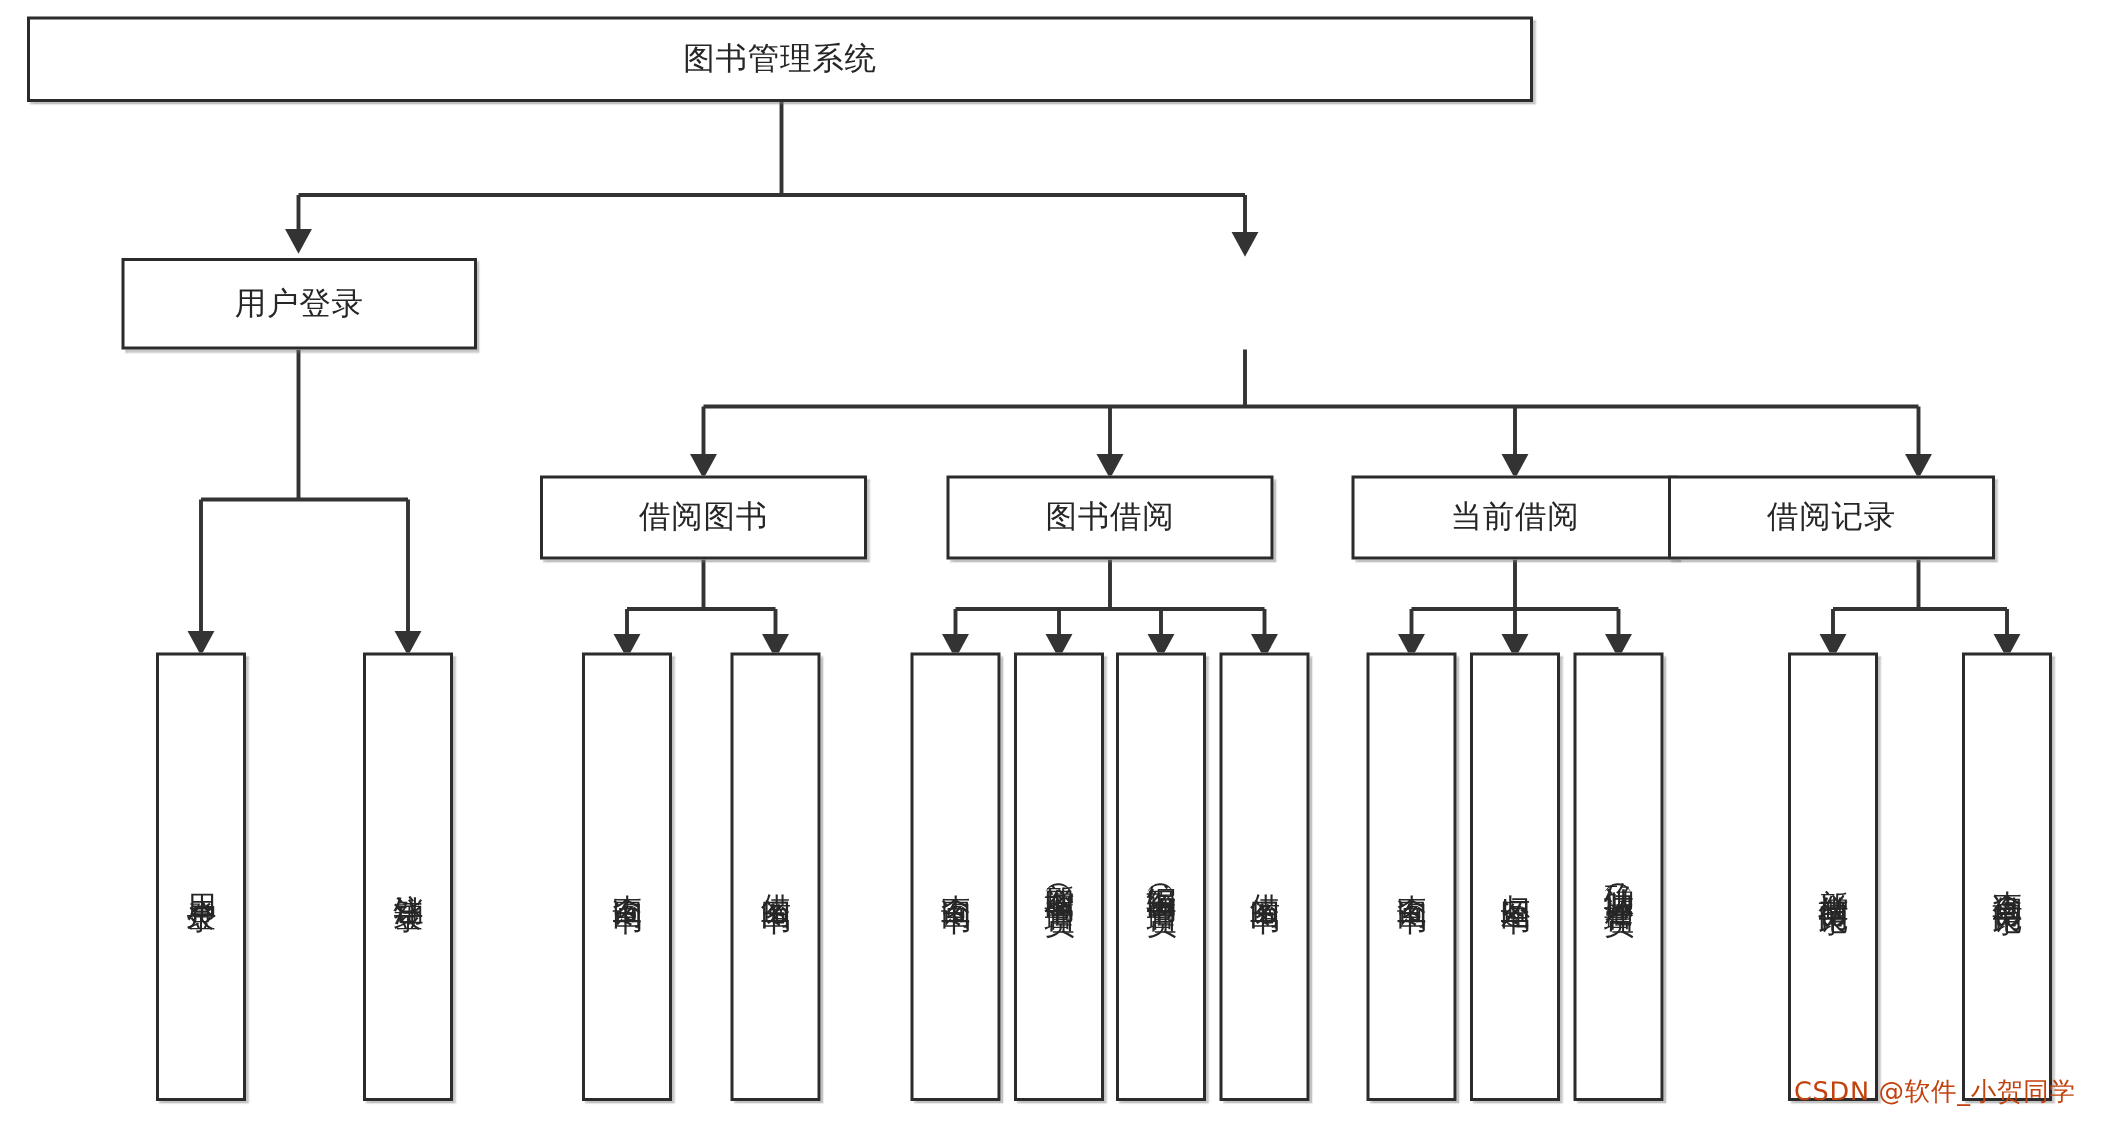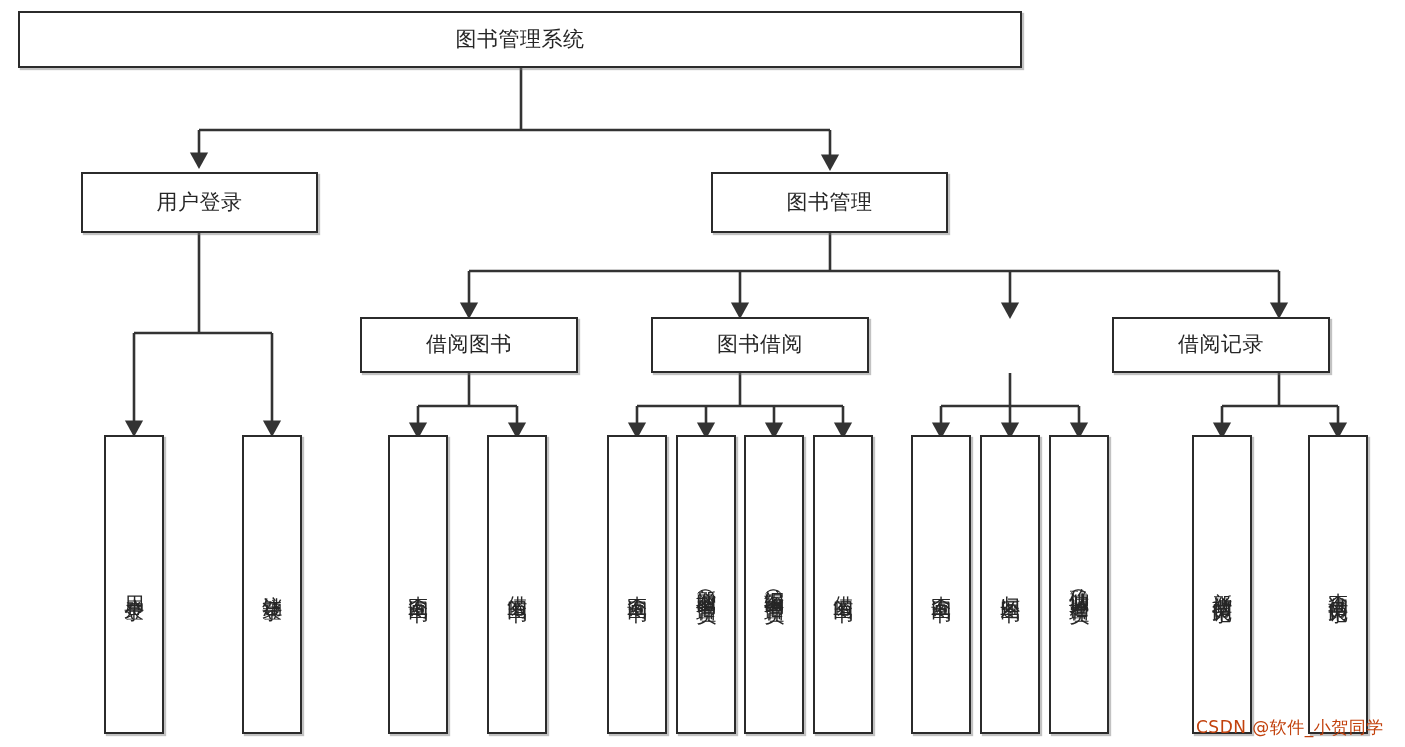--- a/index.html
+++ b/index.html
@@ -121,32 +121,32 @@
   </svg>
 
   <div class="node" style="left:18px; top:11px; width:1004px; height:57px;">
     <span class="label">图书管理系统</span>
   </div>
 
   <div class="node" style="left:81px; top:172px; width:237px; height:61px;">
     <span class="label">用户登录</span>
   </div>
 
-  <div class="node" style="left:711px; top:172px; width:237px; height:61px;">
-    <span class="label">图书管理</span>
-  </div>
 
   <div class="node" style="left:360px; top:317px; width:218px; height:56px;">
     <span class="label">借阅图书</span>
   </div>
 
-  <div class="node" style="left:631px; top:317px; width:218px; height:56px;margin-left:20px;">
+  <div class="node" style="left:631px; top:317px; width:218px; height:56px;">
     <span class="label">图书借阅</span>
   </div>
 
+  <div class="node" style="left:901px; top:317px; width:218px; height:56px;">
+    <span class="label">当前借阅</span>
+  </div>
 
   <div class="node" style="left:1112px; top:317px; width:218px; height:56px;">
     <span class="label">借阅记录</span>
   </div>
 
   <div class="node vertical" style="left:104px; top:435px; width:60px; height:299px;">
     <span class="label">用户登录</span>
   </div>
 
   <div class="node vertical" style="left:242px; top:435px; width:60px; height:299px;">

